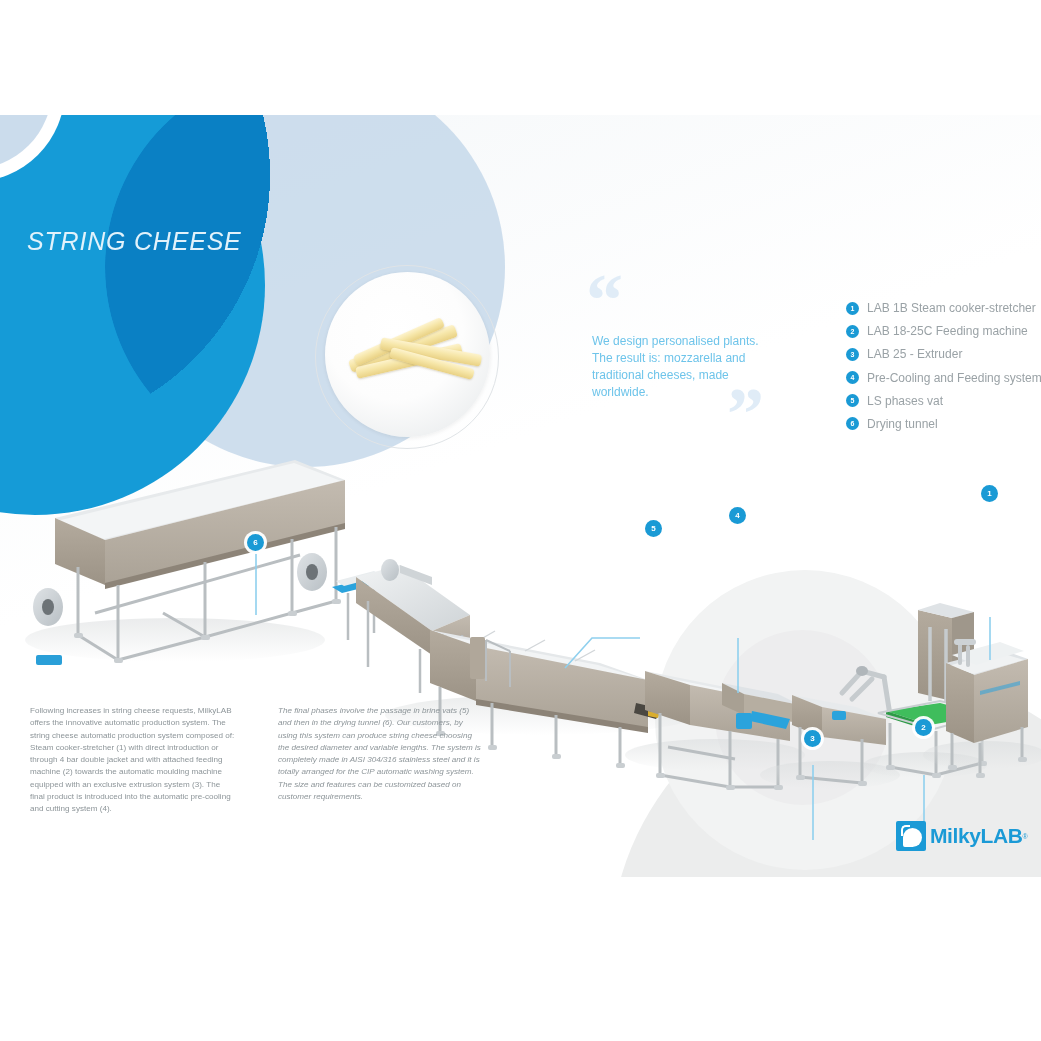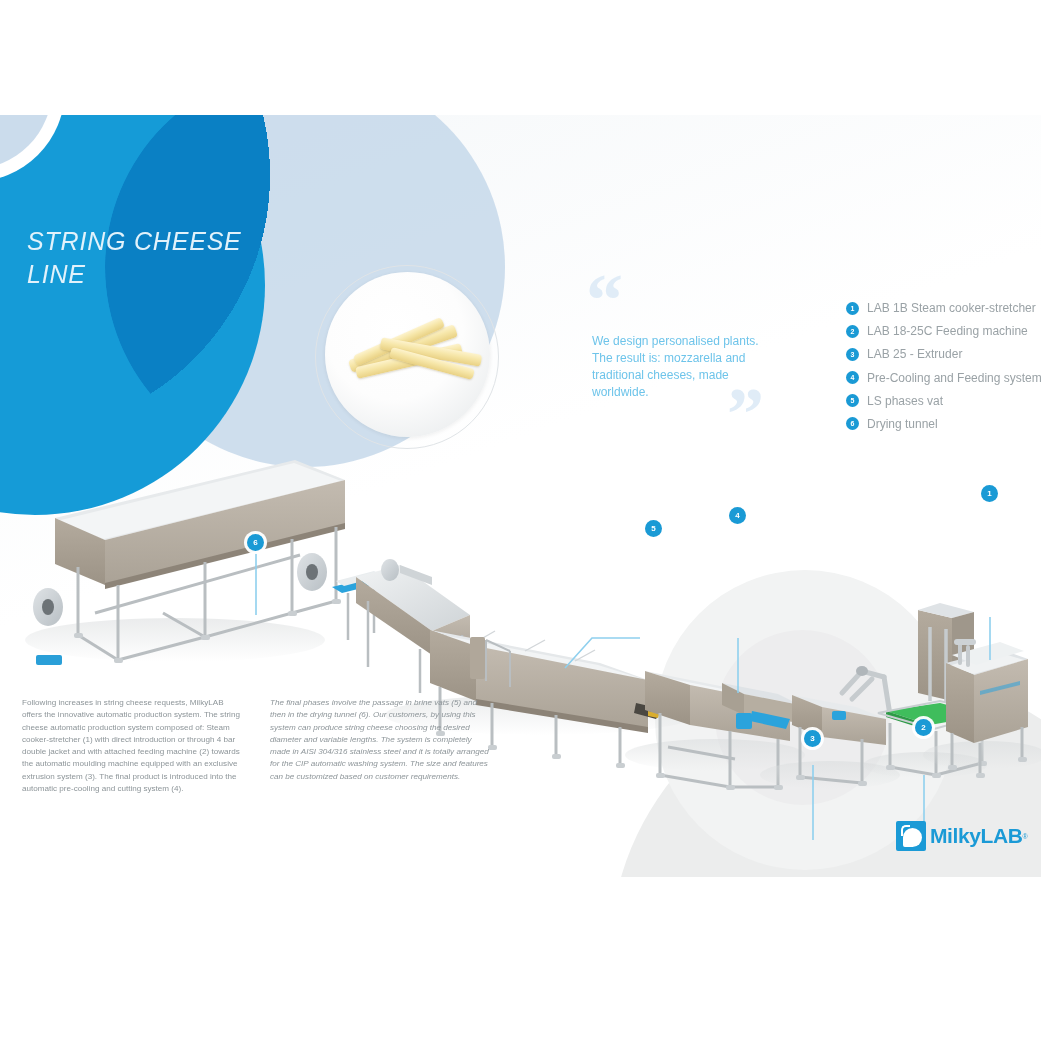--- a/index.html
+++ b/index.html
@@ -107,21 +107,21 @@
     display:flex;align-items:center;justify-content:center;
     box-shadow:0 0 0 3px rgba(255,255,255,.95);
     z-index:6;
   }
   
   .copy{
     position:absolute;color:#8d9599;font-size:8.1px;line-height:1.52;width:222px;
   }
   #copy-left{left:22px;top:582px;}
   #copy-right{left:270px;top:582px;font-style:italic;}
-  .copy p{margin:0;}
+  .copy p{margin:8px;}
   
   #logo{position:absolute;left:896px;top:706px;display:flex;align-items:center;}
   .logo-mark{
     width:30px;height:30px;background:#1b9ad6;border-radius:2px;
     position:relative;overflow:hidden;margin-right:4px;
   }
   .logo-drop{
     position:absolute;left:7px;top:7px;width:19px;height:19px;
     border-radius:50% 50% 50% 10%;background:#ffffff;
   }
@@ -148,21 +148,20 @@
   <div class="circ c-main-blue"></div>
   <div class="circ c-deep-blue"></div>
   <div class="circ c-white-ring"></div>
   <div class="circ c-pale-top"></div>
   <div class="circ c-gray-big"></div>
   <div class="circ c-gray-mid"></div>
   <div class="circ c-gray-small"></div>
 
   <div id="title">
     <span class="ln">STRING CHEESE</span>
-    <span class="ln">LINE</span>
   </div>
 
   <div class="photo-ring"></div>
   <div class="photo-disc">
     <div class="stick" style="left:22px;top:70px;width:112px;height:13px;transform:rotate(-19deg);"></div>
     <div class="stick" style="left:30px;top:83px;width:108px;height:12px;transform:rotate(-13deg);"></div>
     <div class="stick" style="left:26px;top:64px;width:96px;height:11px;transform:rotate(-24deg);"></div>
     <div class="stick" style="left:55px;top:74px;width:102px;height:12px;transform:rotate(10deg);"></div>
     <div class="stick" style="left:64px;top:86px;width:86px;height:11px;transform:rotate(15deg);"></div>
   </div>

